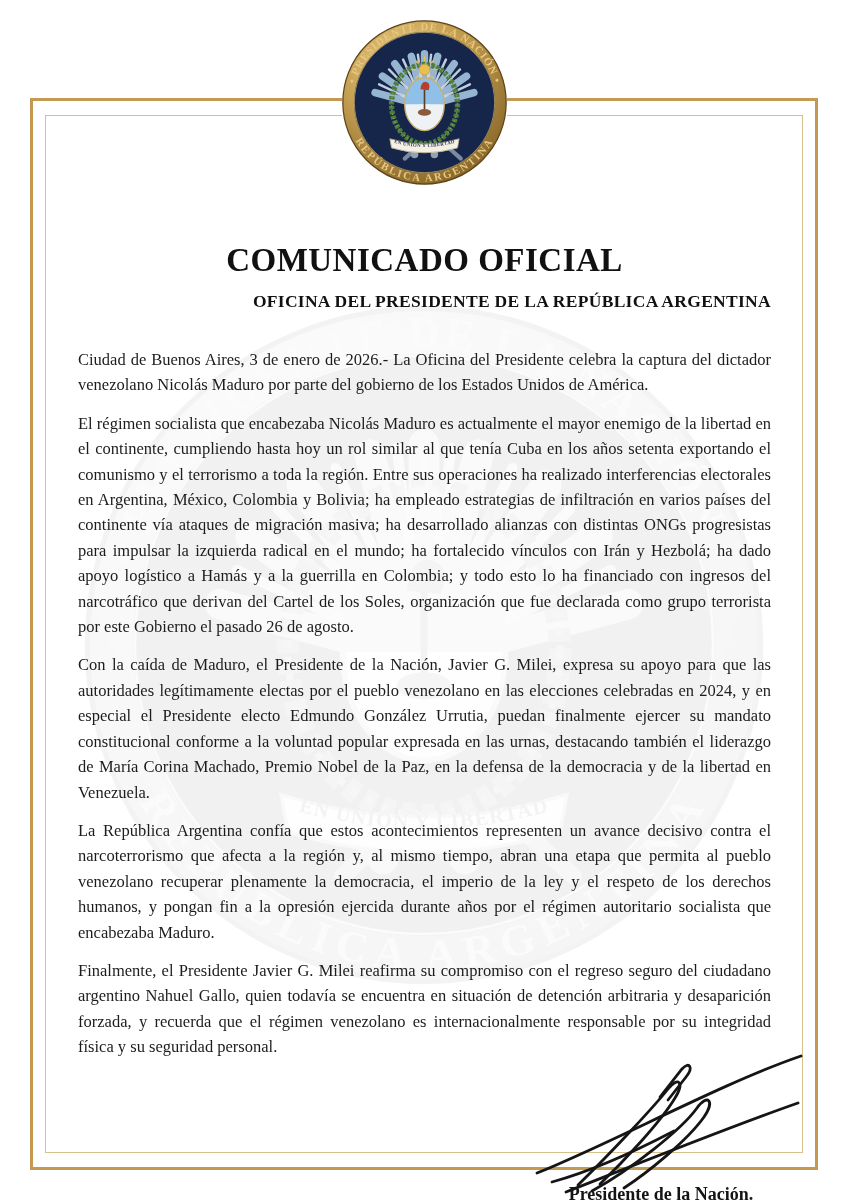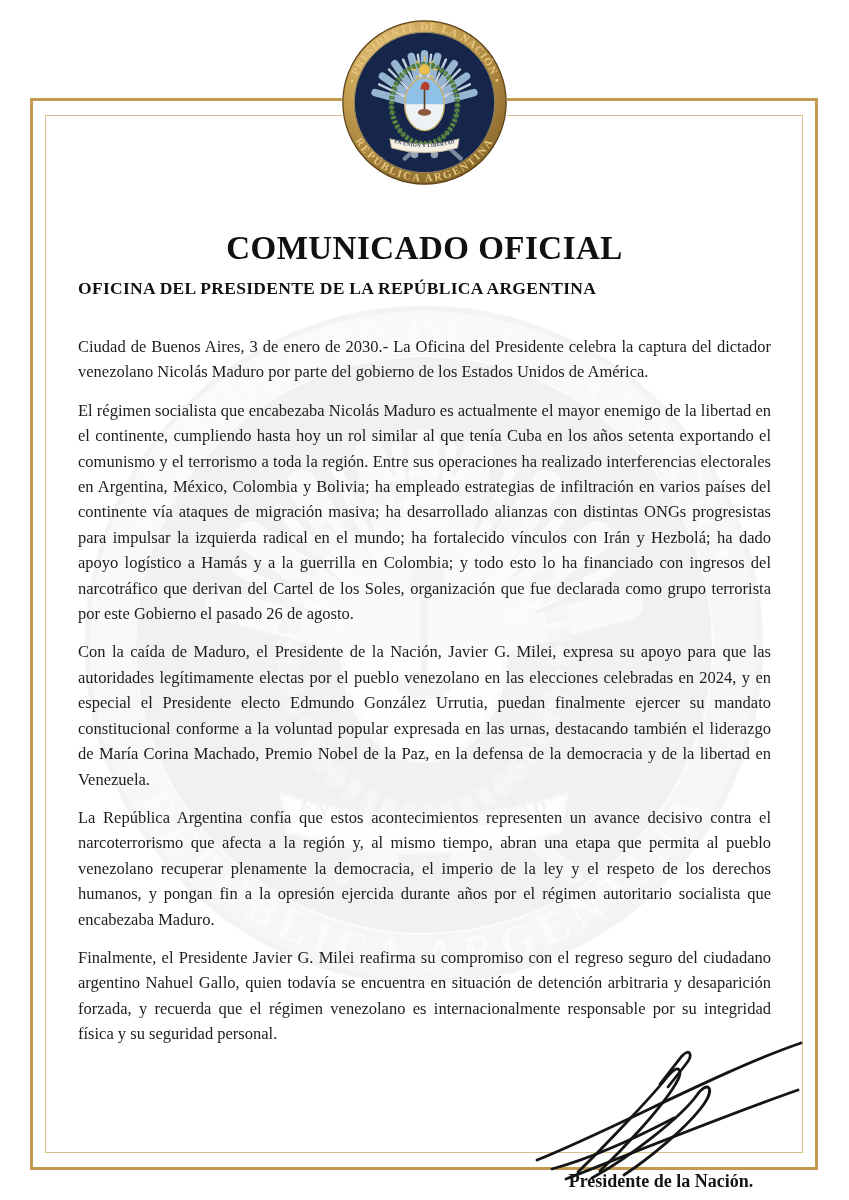--- a/index.html
+++ b/index.html
@@ -27,25 +27,25 @@
   .watermark{
     position:absolute;left:84px;top:305px;width:680px;height:680px;
     opacity:0.06;filter:grayscale(100%);z-index:1;pointer-events:none;
   }
   
   .content{
     position:absolute;left:78px;top:230px;width:693px;z-index:3;
     color:#1b1b1b;
   }
   .title{
-    margin:0;text-align:center;font-size:33px;font-weight:bold;
+    margin:12px;text-align:center;font-size:33px;font-weight:bold;
     letter-spacing:0.5px;color:#111111;
   }
   .subtitle{
-    margin:11px 0 35px 0;text-align:left;font-size:17.5px;font-weight:bold;
+    margin:11px 0 35px 0;text-align:right;font-size:17.5px;font-weight:bold;
     letter-spacing:0.3px;color:#111111;
   }
   .body-par{
     margin:0 0 13px 0;font-size:16.5px;line-height:25.4px;
     text-align:justify;color:#1c1c1c;
   }
   
   .signature-area{position:relative;height:178px;margin-top:6px;}
   .signature-strokes{
     position:absolute;right:-33px;top:-22px;width:322px;height:146px;z-index:4;
@@ -155,21 +155,21 @@
   </svg>
 
   <svg class="watermark" viewBox="0 0 200 200" xmlns="http://www.w3.org/2000/svg" xmlns:xlink="http://www.w3.org/1999/xlink">
     <use xlink:href="#seal-art" href="#seal-art"></use>
   </svg>
 
   <div class="content">
     <h1 class="title">COMUNICADO OFICIAL</h1>
     <h2 class="subtitle">OFICINA DEL PRESIDENTE DE LA REPÚBLICA ARGENTINA</h2>
 
-    <p class="body-par">Ciudad de Buenos Aires, 3 de enero de 2030.- La Oficina del Presidente celebra la captura del dictador venezolano Nicolás Maduro por parte del gobierno de los Estados Unidos de América.</p>
+    <p class="body-par">Ciudad de Buenos Aires, 3 de enero de 2026.- La Oficina del Presidente celebra la captura del dictador venezolano Nicolás Maduro por parte del gobierno de los Estados Unidos de América.</p>
     <p class="body-par">El régimen socialista que encabezaba Nicolás Maduro es actualmente el mayor enemigo de la libertad en el continente, cumpliendo hasta hoy un rol similar al que tenía Cuba en los años setenta exportando el comunismo y el terrorismo a toda la región. Entre sus operaciones ha realizado interferencias electorales en Argentina, México, Colombia y Bolivia; ha empleado estrategias de infiltración en varios países del continente vía ataques de migración masiva; ha desarrollado alianzas con distintas ONGs progresistas para impulsar la izquierda radical en el mundo; ha fortalecido vínculos con Irán y Hezbolá; ha dado apoyo logístico a Hamás y a la guerrilla en Colombia; y todo esto lo ha financiado con ingresos del narcotráfico que derivan del Cartel de los Soles, organización que fue declarada como grupo terrorista por este Gobierno el pasado 26 de agosto.</p>
     <p class="body-par">Con la caída de Maduro, el Presidente de la Nación, Javier G. Milei, expresa su apoyo para que las autoridades legítimamente electas por el pueblo venezolano en las elecciones celebradas en 2024, y en especial el Presidente electo Edmundo González Urrutia, puedan finalmente ejercer su mandato constitucional conforme a la voluntad popular expresada en las urnas, destacando también el liderazgo de María Corina Machado, Premio Nobel de la Paz, en la defensa de la democracia y de la libertad en Venezuela.</p>
     <p class="body-par">La República Argentina confía que estos acontecimientos representen un avance decisivo contra el narcoterrorismo que afecta a la región y, al mismo tiempo, abran una etapa que permita al pueblo venezolano recuperar plenamente la democracia, el imperio de la ley y el respeto de los derechos humanos, y pongan fin a la opresión ejercida durante años por el régimen autoritario socialista que encabezaba Maduro.</p>
     <p class="body-par">Finalmente, el Presidente Javier G. Milei reafirma su compromiso con el regreso seguro del ciudadano argentino Nahuel Gallo, quien todavía se encuentra en situación de detención arbitraria y desaparición forzada, y recuerda que el régimen venezolano es internacionalmente responsable por su integridad física y su seguridad personal.</p>
 
     <div class="signature-area">
       <svg class="signature-strokes" viewBox="0 0 322 146" xmlns="http://www.w3.org/2000/svg">
         <g fill="none" stroke="#151515" stroke-width="2.8" stroke-linecap="round">
           <path d="M 55 122 C 130 92, 240 32, 319 5"></path>
           <path d="M 84 141 C 150 115, 250 75, 316 52"></path>

